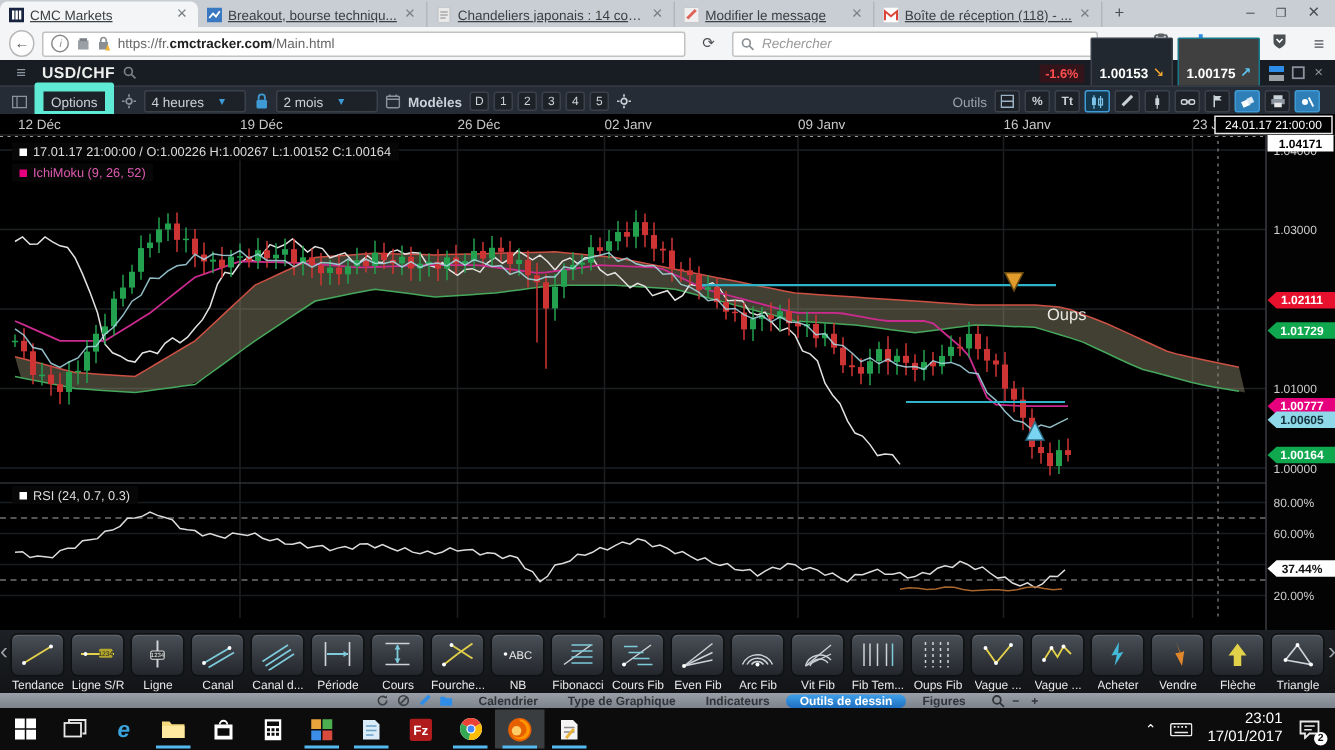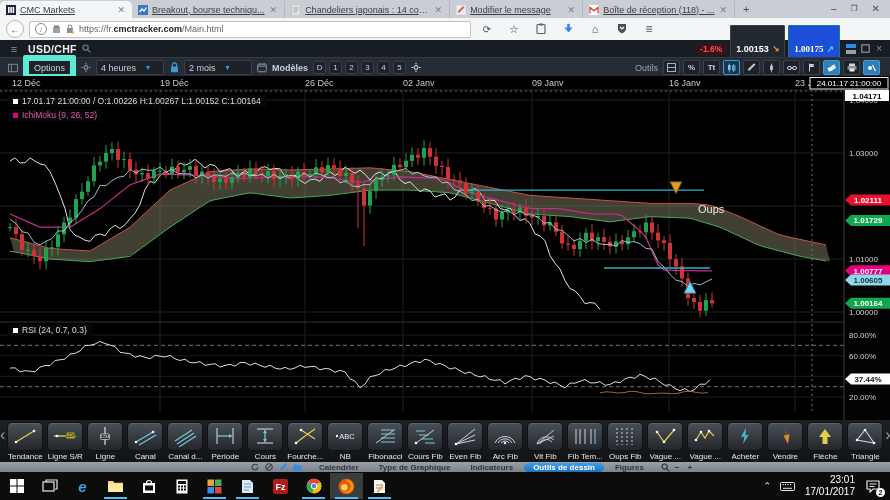--- a/index.html
+++ b/index.html
@@ -134,20 +134,29 @@
       <span class="mini-ic">
         <svg width="10" height="10" viewBox="0 0 10 10">
             <rect x="2" y="4" width="6" height="5" fill="#8a8f94"></rect>
             <path d="M3.2 4V2.8a1.8 1.8 0 0 1 3.6 0V4" fill="none" stroke="#8a8f94" stroke-width="1.1"></path>
             <path d="M6.2 5.4 L9.4 5.4 L7.8 9.6 Z" transform="rotate(180 7.8 7.5)" fill="#f2b233"></path>
           </svg>
         </span>
       <span><span>https://fr.</span><span class="dom">cmctracker.com</span><span>/Main.html</span></span>
     </div>
     <span class="navic" style="font-size:10px;">⟳</span>
+    <div id="searchbox">
+      <span class="mini-ic">
+        <svg width="9" height="9" viewBox="0 0 9 9">
+            <circle cx="3.6" cy="3.6" r="2.6" fill="none" stroke="#8a8f94" stroke-width="1.1"></circle>
+            <line x1="5.6" y1="5.6" x2="8.3" y2="8.3" stroke="#8a8f94" stroke-width="1.1"></line>
+          </svg>
+        </span>
+      <span>Rechercher</span>
+    </div>
     <span class="navic">☆</span>
     <span class="navic">
       <svg width="10" height="11" viewBox="0 0 10 11">
           <rect x="1" y="1.5" width="8" height="9" rx="1" fill="none" stroke="#5f6368" stroke-width="1.2"></rect>
           <rect x="3" y="0.4" width="4" height="2.2" rx="0.6" fill="#5f6368"></rect>
         </svg></span>
     <span class="navic">
       <svg width="11" height="11" viewBox="0 0 11 11">
           <rect x="4.2" y="0.8" width="2.6" height="4.6" fill="#2e8de8"></rect>
           <path d="M1.4 4.6 H9.6 L5.5 9.6 Z" fill="#2e8de8"></path>
@@ -169,21 +178,21 @@
           <circle cx="3.6" cy="3.6" r="2.6" fill="none" stroke="#7a828b" stroke-width="1.1"></circle>
           <line x1="5.6" y1="5.6" x2="8.3" y2="8.3" stroke="#7a828b" stroke-width="1.1"></line>
         </svg>
       </span>
     <span style="margin-left:auto;"></span>
     <span style="color:#ff4f4f;font-size:8.5px;font-weight:bold;background:#33141a;padding:1px 4px;border-radius:1px;margin-right:4px;">-1.6%</span>
     <span class="pricetag" style="background:#22282f;border:1px solid #39414b;color:#fff;">
       <span>1.00153</span>
         <span style="color:#f0a32f;font-weight:bold;">↘</span>
       </span>
-    <span class="pricetag" style="background:#1d4ed8;border:1px solid #18798a;color:#fff;margin-left:3px;font-family:Liberation Serif, serif;">
+    <span class="pricetag" style="background:#404040;border:1px solid #18798a;color:#fff;margin-left:3px;">
       <span>1.00175</span>
         <span style="color:#5ec6f2;font-weight:bold;">↗</span>
       </span>
     <span class="mini-ic" style="margin:0 4px 0 6px;">
       <svg width="10" height="10" viewBox="0 0 10 10">
           <rect x="0" y="0" width="10" height="4" fill="#2e8de8"></rect>
           <rect x="0" y="6" width="10" height="4" fill="#9aa0a6"></rect>
         </svg>
       </span>
     <span class="mini-ic" style="margin-right:6px;">

